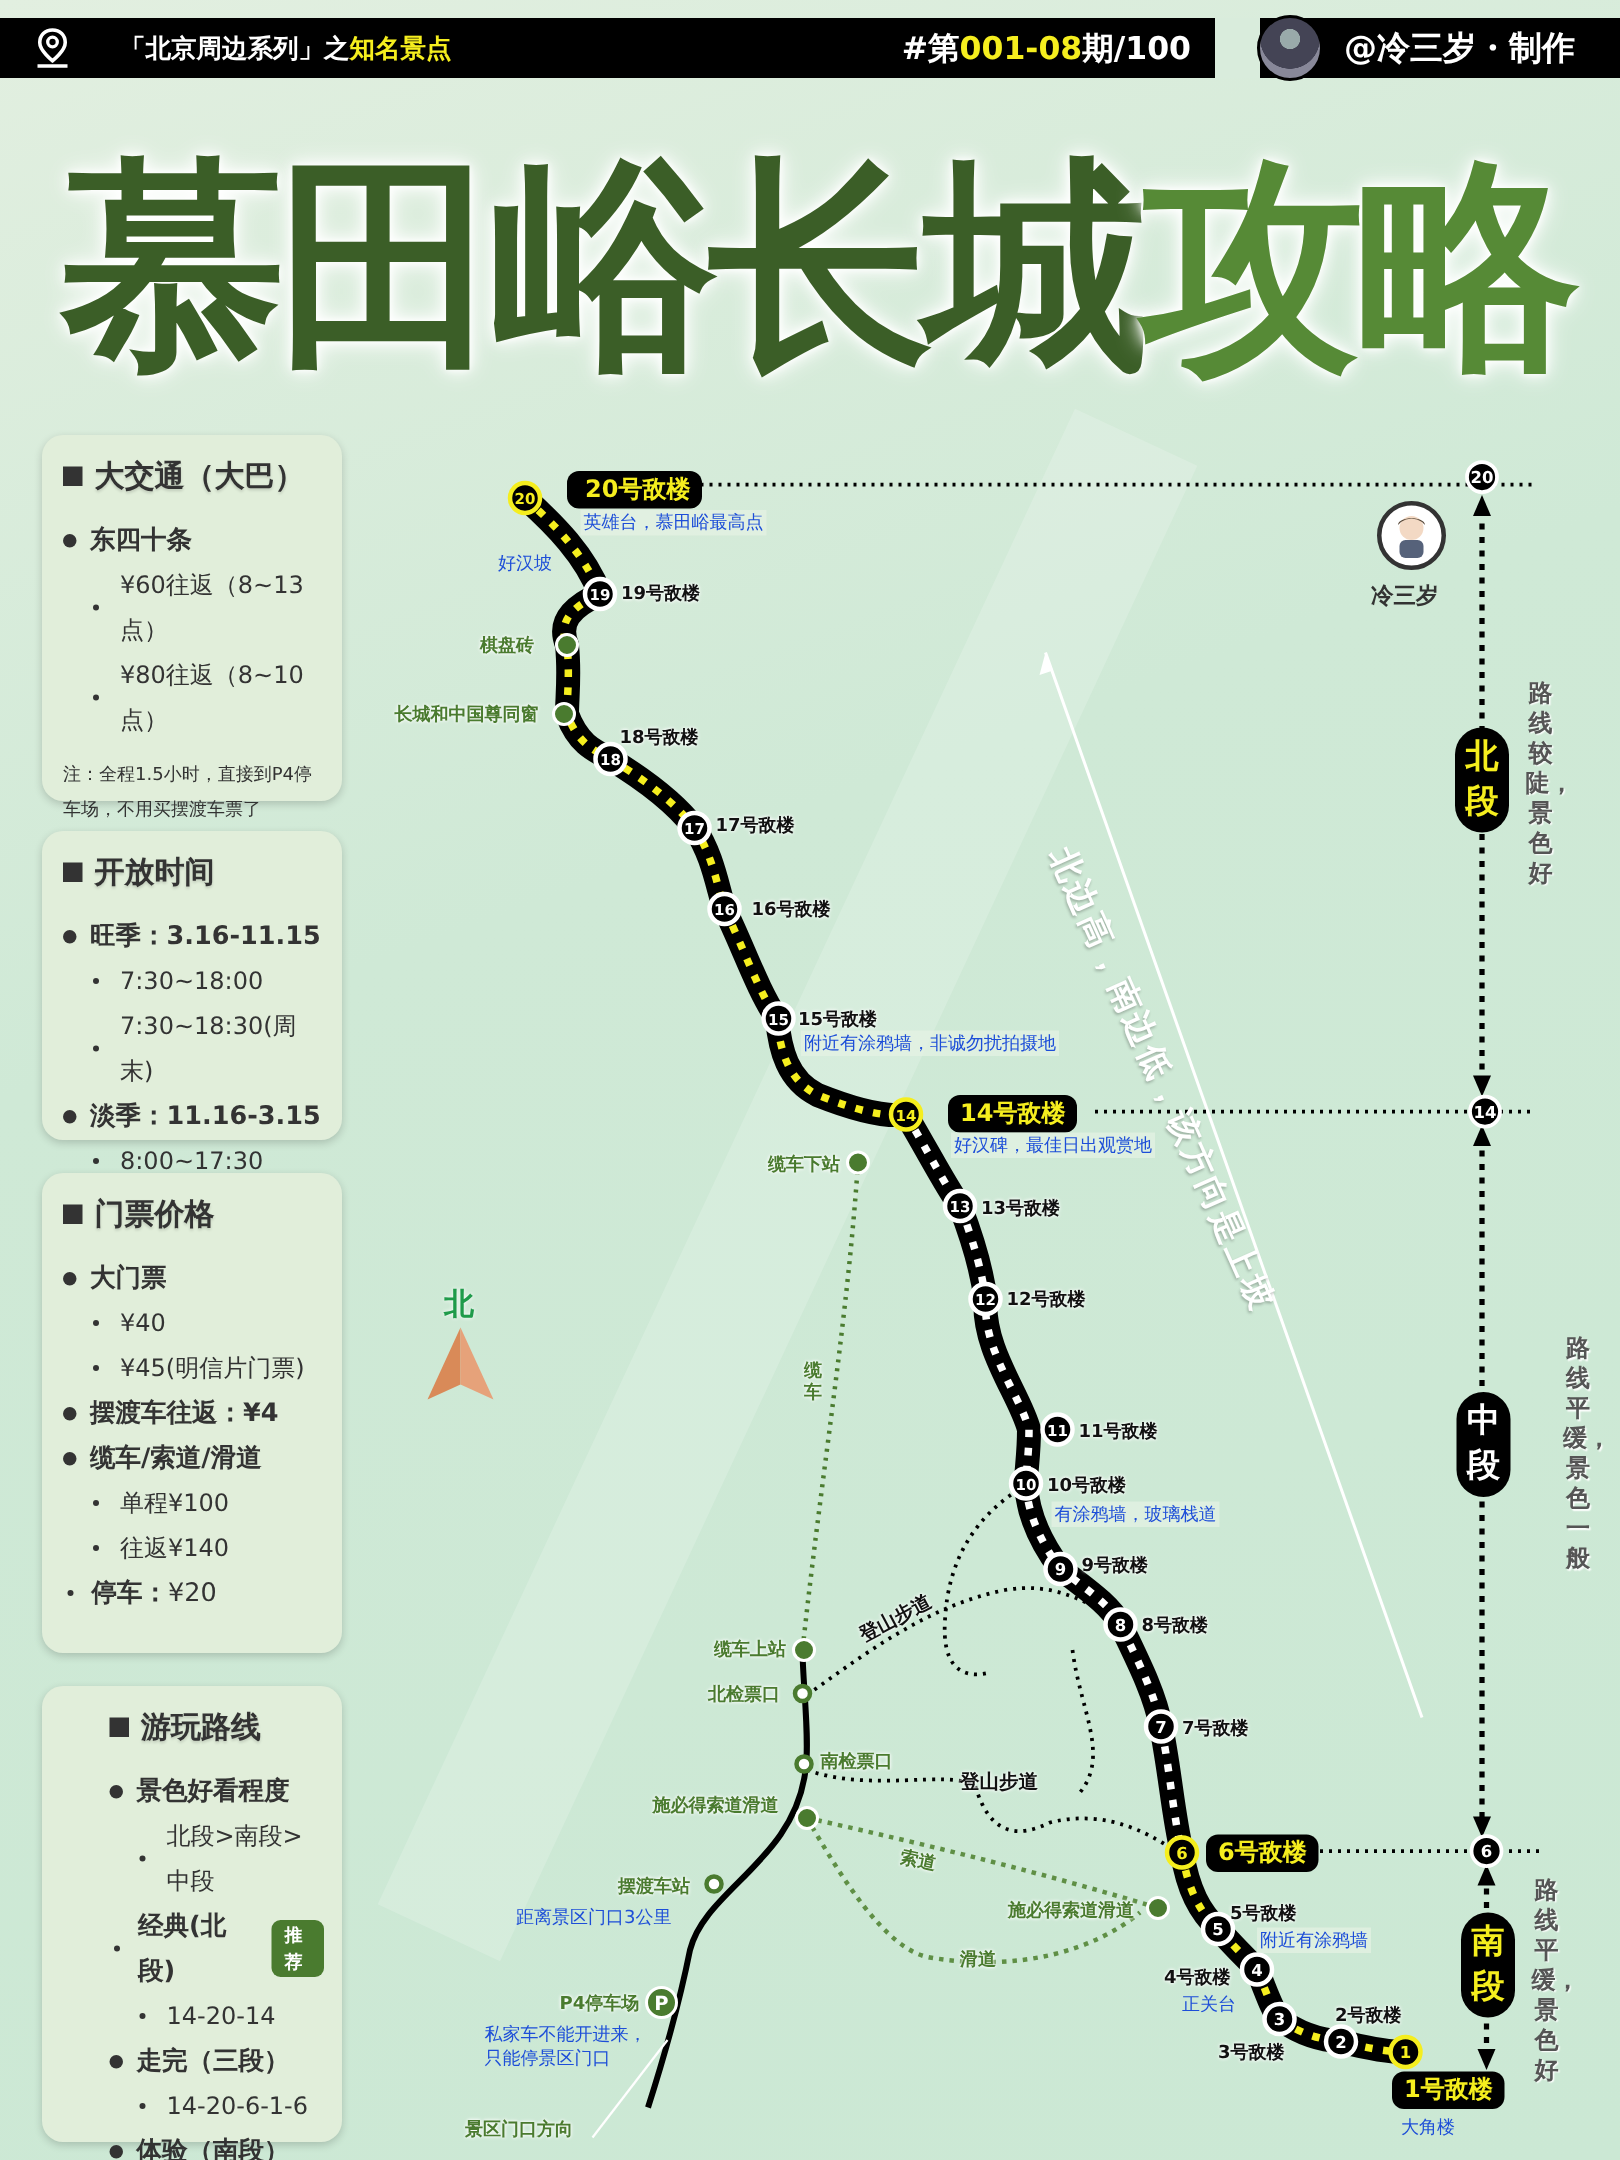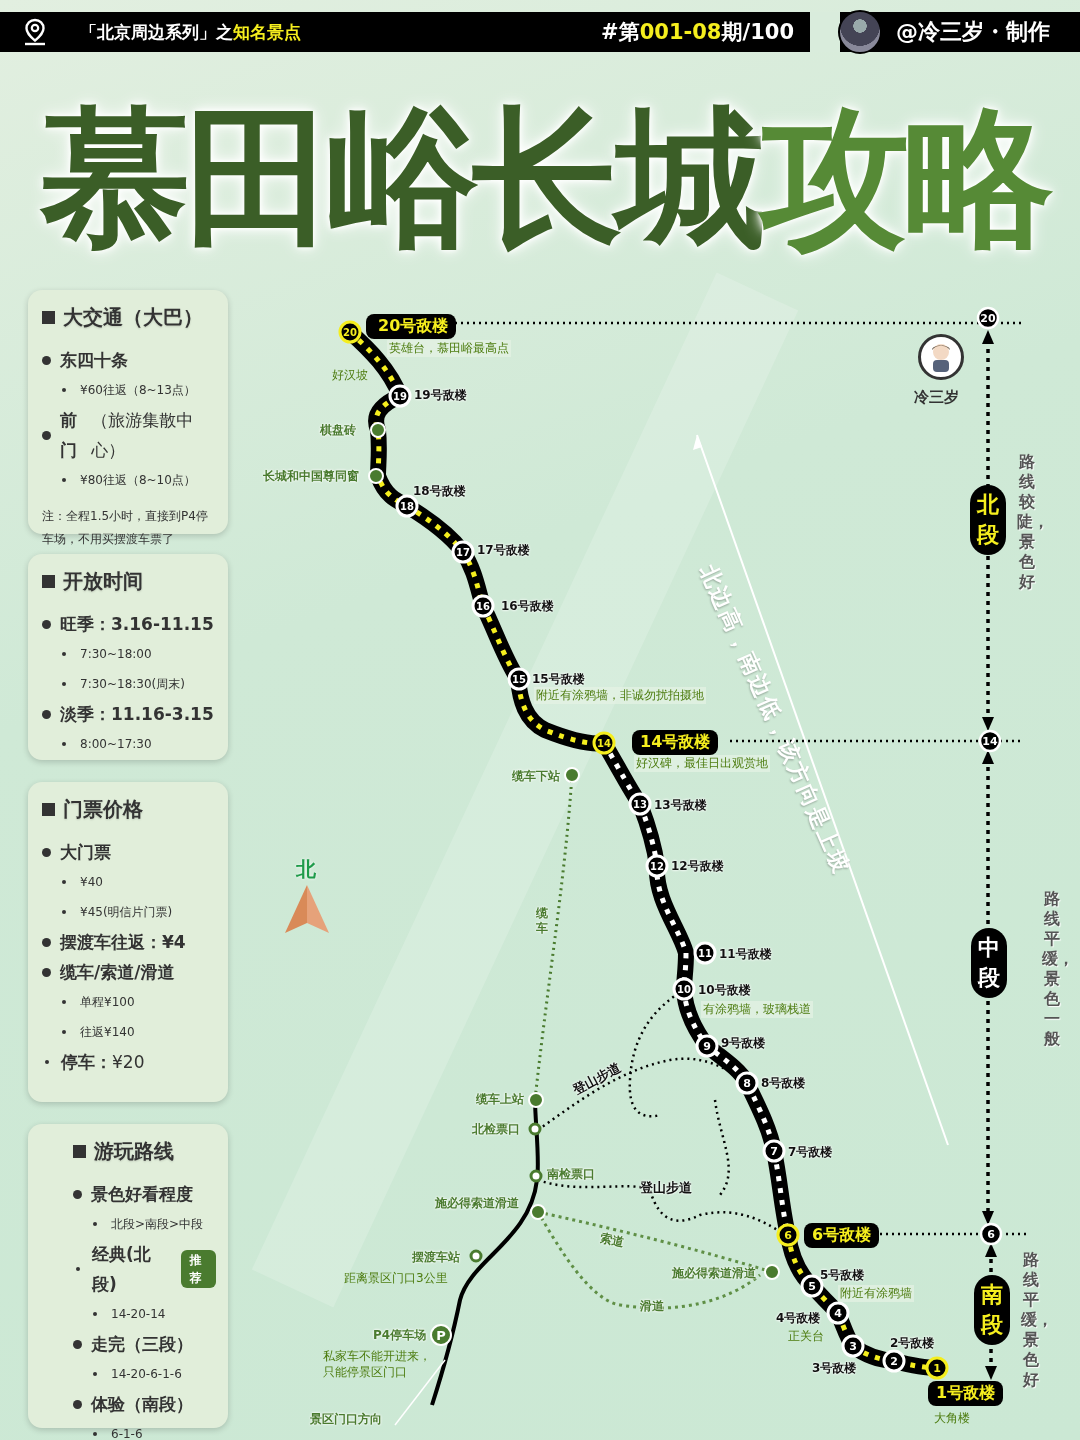--- a/index.html
+++ b/index.html
@@ -23,30 +23,30 @@
   .title .t2 { color:#568a36; }
 
   
   .card { position:absolute; left:28px; width:200px; background:#e1eeda; border-radius:14px; box-shadow: 0 2px 6px rgba(0,0,0,0.18); padding:14px 12px 10px 14px; color:#333; }
   .card h3 { font-size:20px; font-weight:bold; color:#333; display:flex; align-items:center; margin-bottom:14px; text-shadow: 0 1px 2px rgba(0,0,0,0.15); }
   .card h3 .sq { width:13px; height:13px; background:#333; margin-right:8px; display:inline-block; }
   .li1 { font-size:17px; font-weight:bold; display:flex; align-items:center; line-height:30px; }
   .li1::before { content:""; width:9px; height:9px; border-radius:50%; background:#333; margin-right:9px; flex:none; }
   .li1.small::before { width:4px; height:4px; margin-left:3px; margin-right:12px; }
   .li1 .norm { font-weight:normal; }
-  .li2 { font-size:12px; line-height:30px; padding-left:20px; display:flex; align-items:center; }
+  .li2 { font-size:16px; line-height:30px; padding-left:20px; display:flex; align-items:center; }
   .li2::before { content:""; width:4px; height:4px; border-radius:50%; background:#333; margin-right:14px; flex:none; }
   .note { font-size:12px; line-height:23px; color:#333; margin-top:10px; }
   .badge { background:#4a7b2f; color:#fff; font-size:12px; padding:1px 9px; border-radius:6px; margin-left:28px; line-height:18px; }
 
   
   .map { position:absolute; left:0; top:0; width:1080px; height:1440px; pointer-events:none; }
   .map * { pointer-events:auto; }
   .lbl { position:absolute; font-size:12px; font-weight:bold; color:#111; white-space:nowrap; text-shadow: 0 0 3px #fff, 0 0 2px #fff; }
-  .sub { position:absolute; font-size:12px; color:#4d7c0f; white-space:nowrap; background:rgba(230,242,228,0.7); padding:0 2px; }
+  .sub { position:absolute; font-size:12px; color:#1d4ed8; white-space:nowrap; background:rgba(230,242,228,0.7); padding:0 2px; }
   .glbl { position:absolute; font-size:12px; font-weight:bold; color:#4a7b2f; white-space:nowrap; text-shadow: 0 0 3px #fff, 0 0 2px #fff; }
   .big { position:absolute; background:#000; color:#f5ee1e; font-weight:bold; font-size:16px; padding:2px 8px; border-radius:8px; white-space:nowrap; }
   .seg-pill { position:absolute; width:36px; height:70px; background:#000; border-radius:18px; color:#f5ee1e; font-weight:bold; font-size:22px; line-height:30px; text-align:center; padding-top:5px; }
   .seg-pill.white { color:#fff; }
   .seg-desc { position:absolute; width:20px; font-size:16px; font-weight:bold; color:#555; line-height:20px; text-align:center; text-shadow: 1px 1px 1px #fff; }
   .diag { position:absolute; left:720px; top:560px; font-size:22px; font-weight:bold; color:#fff; transform: rotate(66deg); transform-origin: left top; white-space:nowrap; text-shadow: 1px 1px 2px rgba(0,0,0,0.25); letter-spacing:2px; }
   .north { position:absolute; left:296px; top:856px; font-size:20px; font-weight:bold; color:#1f9b4a; text-shadow:0 0 3px #fff; }
   .author { position:absolute; left:918px; top:334px; width:46px; height:46px; border-radius:50%; background:#fff; border:3px solid #333; display:flex; align-items:center; justify-content:center; }
   .author-name { position:absolute; left:914px; top:388px; font-size:15px; font-weight:bold; color:#333; }
 </style>
@@ -77,24 +77,20 @@
 
 <div class="title"><span>慕田峪长城</span><span class="t2">攻略</span></div>
 
 <div class="card" style="top:290px;height:244px;">
   <h3>
       <span class="sq"></span>
       <span>大交通（大巴）</span>
     </h3>
   <div class="li1">东四十条</div>
   <div class="li2">¥60往返（8~13点）</div>
-  <div class="li1">
-      <span>前门</span>
-      <span class="norm">（旅游集散中心）</span>
-    </div>
   <div class="li2">¥80往返（8~10点）</div>
   <div class="note">注：全程1.5小时，直接到P4停车场，不用买摆渡车票了</div>
 </div>
 
 <div class="card" style="top:554px;height:206px;">
   <h3>
       <span class="sq"></span>
       <span>开放时间</span>
     </h3>
   <div class="li1">旺季：3.16-11.15</div>
@@ -290,21 +286,21 @@
     <circle cx="441" cy="1335" r="10" fill="#4a7b2f" stroke="#fff" stroke-width="2"></circle>
     <text x="441" y="1340" font-size="13" fill="#fff" text-anchor="middle" font-weight="bold" font-family="DejaVu Sans, sans-serif">P</text>
   </g>
 
   <g>
     <polygon points="307,885 285,933 307,923" fill="#d98a58"></polygon>
     <polygon points="307,885 329,933 307,923" fill="#e6a27a"></polygon>
   </g>
 </svg>
 
-<div class="big" style="left:366px;top:314px;padding-left:12px;">20号敌楼</div>
+<div class="big" style="left:378px;top:314px;padding-left:12px;">20号敌楼</div>
 <div class="sub" style="left:387px;top:340px;">英雄台，慕田峪最高点</div>
 <div class="sub" style="left:330px;top:367px;background:none;">好汉坡</div>
 <div class="lbl" style="left:414px;top:387px;">19号敌楼</div>
 <div class="glbl" style="left:320px;top:422px;">棋盘砖</div>
 <div class="glbl" style="left:263px;top:468px;">长城和中国尊同窗</div>
 <div class="lbl" style="left:413px;top:483px;">18号敌楼</div>
 <div class="lbl" style="left:477px;top:542px;">17号敌楼</div>
 <div class="lbl" style="left:501px;top:598px;">16号敌楼</div>
 <div class="lbl" style="left:532px;top:671px;">15号敌楼</div>
 <div class="sub" style="left:534px;top:687px;text-align:center;">附近有涂鸦墙，非诚勿扰拍摄地</div>

